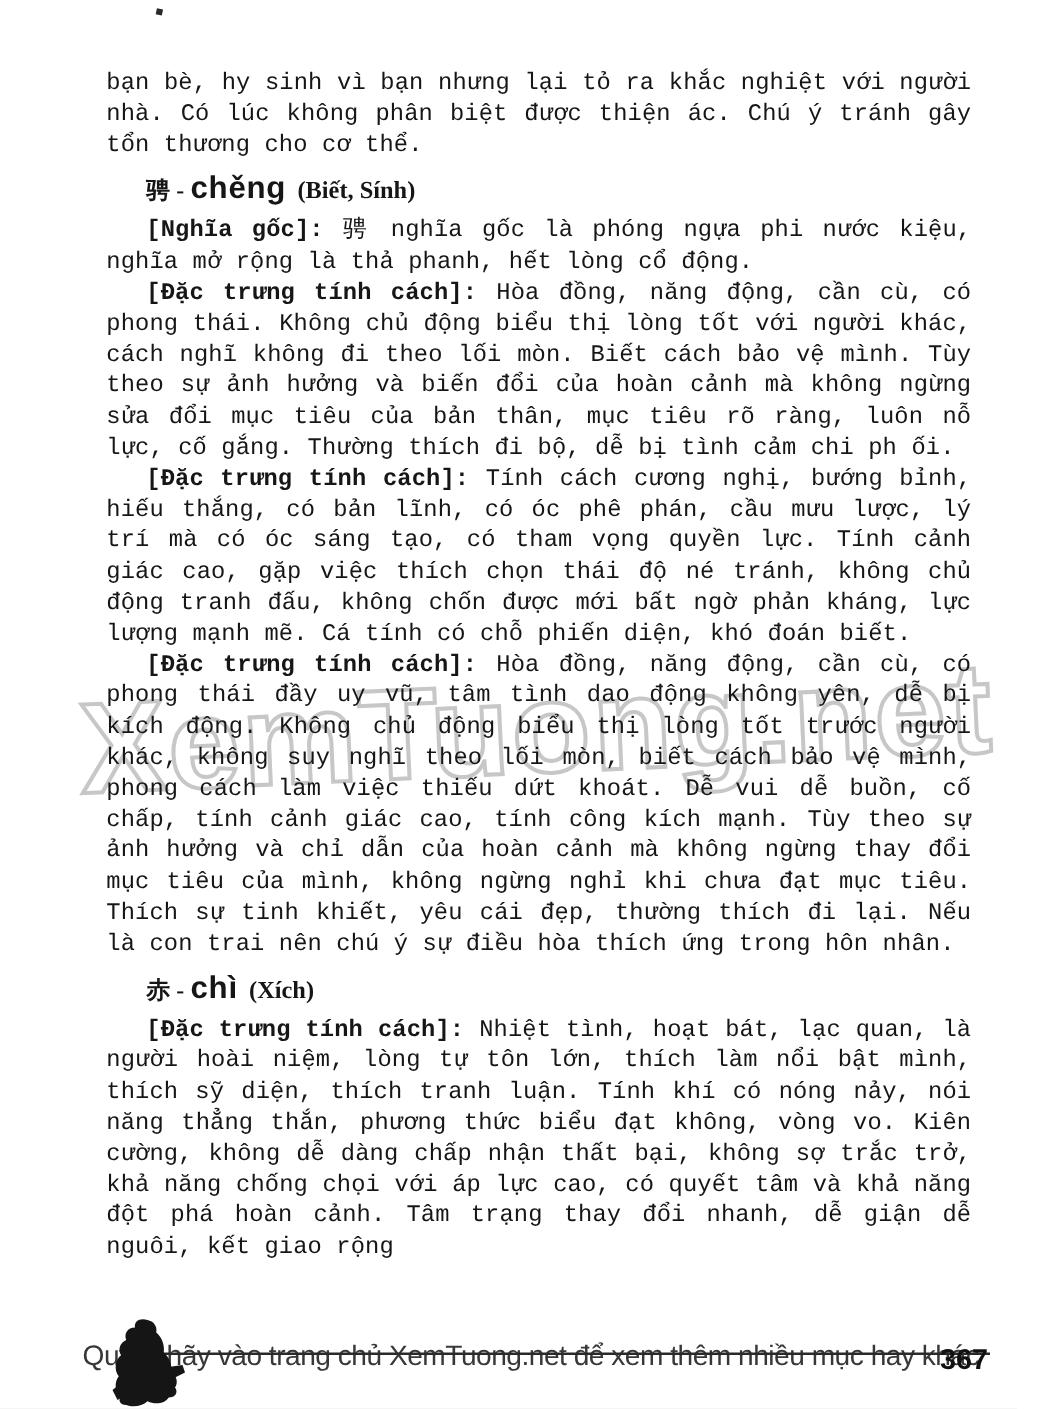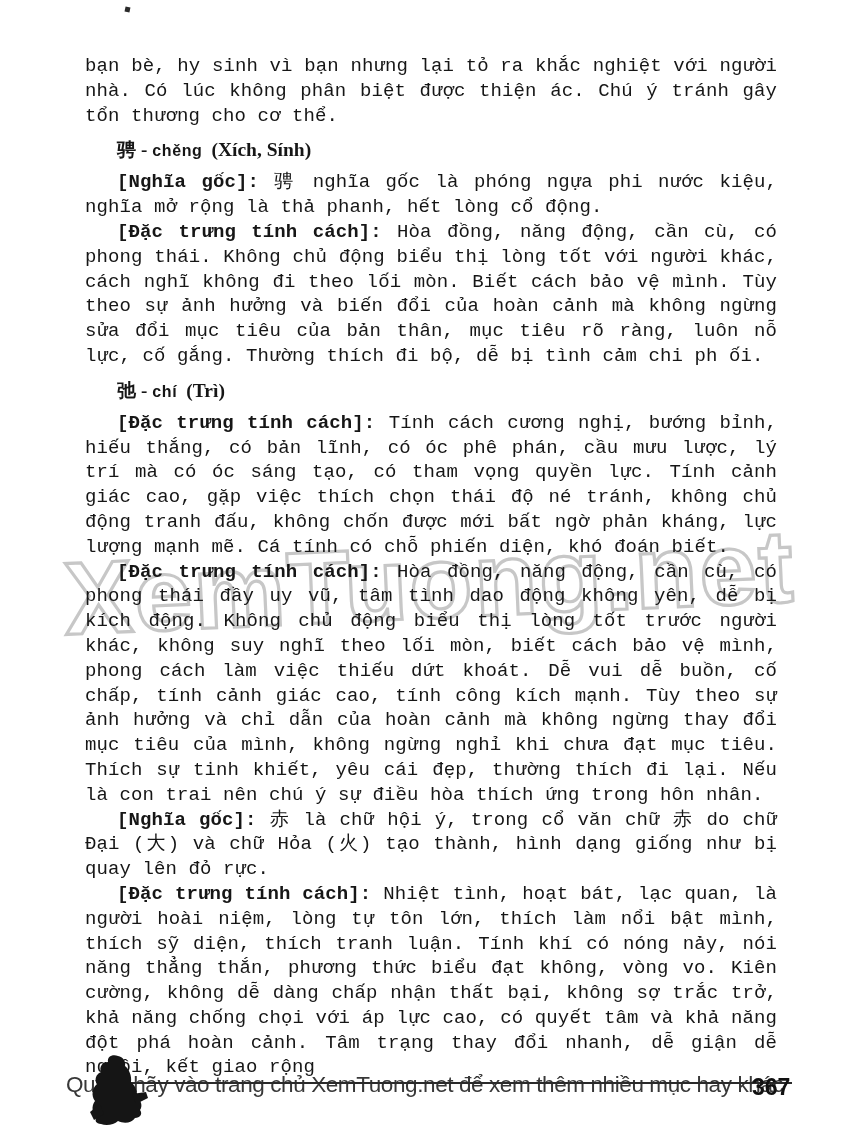--- a/index.html
+++ b/index.html
@@ -36,21 +36,21 @@
     margin:9px 0 6px;
     text-indent:32px;
     font-weight:bold;
     font-size:19px;
     line-height:26px;
   }
   .hz { font-size:19px; }
   .sep { margin:0 5px; font-weight:bold; }
   .py {
     font-family:"Liberation Sans", sans-serif;
-    font-size:16px;
+    font-size:25px;
     letter-spacing:0.6px;
   }
   .nm { margin-left:9px; font-size:19.5px; }
   .footer-rule {
     position:absolute; left:100px; top:1082px;
     width:692px; height:0;
     border-top:2.5px solid #2a2a2a;
     z-index:2;
   }
   .footer-text {
@@ -81,30 +81,29 @@
   <div class="speck"></div>
 
   <svg class="watermark" width="790" height="200" viewBox="0 0 790 200">
     <text x="395" y="130" text-anchor="middle" font-family="Liberation Sans, sans-serif" font-weight="bold" font-size="103" letter-spacing="2" fill="none" stroke="#c7c7c7" stroke-width="3.2" transform="rotate(-2.6 395 110)">XemTuong.net</text>
   </svg>
 
   <div class="content">
 
     <p class="para noindent">bạn bè, hy sinh vì bạn nhưng lại tỏ ra khắc nghiệt với người nhà. Có lúc không phân biệt được thiện ác. Chú ý tránh gây tổn thương cho cơ thể.</p>
 
-    <p class="heading"><span class="hz">骋</span><span class="sep">-</span><span class="py">chěng</span><span class="nm">(Xích, Sính)</span></p>
+    <p class="heading"><span class="hz">骋</span><span class="sep">-</span><span class="py">chěng</span><span class="nm">(Biết, Sính)</span></p>
     <p class="para"><span class="plabel">[Nghĩa gốc]:</span> <span>骋 nghĩa gốc là phóng ngựa phi nước kiệu, nghĩa mở rộng là thả phanh, hết lòng cổ động.</span></p>
     <p class="para"><span class="plabel">[Đặc trưng tính cách]:</span> <span>Hòa đồng, năng động, cần cù, có phong thái. Không chủ động biểu thị lòng tốt với người khác, cách nghĩ không đi theo lối mòn. Biết cách bảo vệ mình. Tùy theo sự ảnh hưởng và biến đổi của hoàn cảnh mà không ngừng sửa đổi mục tiêu của bản thân, mục tiêu rõ ràng, luôn nỗ lực, cố gắng. Thường thích đi bộ, dễ bị tình cảm chi ph ối.</span></p>
 
-    <p class="heading"><span class="hz">弛</span><span class="sep">-</span><span class="py">chí</span><span class="nm">(Trì)</span></p>
     <p class="para"><span class="plabel">[Đặc trưng tính cách]:</span> <span>Tính cách cương nghị, bướng bỉnh, hiếu thắng, có bản lĩnh, có óc phê phán, cầu mưu lược, lý trí mà có óc sáng tạo, có tham vọng quyền lực. Tính cảnh giác cao, gặp việc thích chọn thái độ né tránh, không chủ động tranh đấu, không chốn được mới bất ngờ phản kháng, lực lượng mạnh mẽ. Cá tính có chỗ phiến diện, khó đoán biết.</span></p>
 
     <p class="para"><span class="plabel">[Đặc trưng tính cách]:</span> <span>Hòa đồng, năng động, cần cù, có phong thái đầy uy vũ, tâm tình dao động không yên, dễ bị kích động. Không chủ động biểu thị lòng tốt trước người khác, không suy nghĩ theo lối mòn, biết cách bảo vệ mình, phong cách làm việc thiếu dứt khoát. Dễ vui dễ buồn, cố chấp, tính cảnh giác cao, tính công kích mạnh. Tùy theo sự ảnh hưởng và chỉ dẫn của hoàn cảnh mà không ngừng thay đổi mục tiêu của mình, không ngừng nghỉ khi chưa đạt mục tiêu. Thích sự tinh khiết, yêu cái đẹp, thường thích đi lại. Nếu là con trai nên chú ý sự điều hòa thích ứng trong hôn nhân.</span></p>
 
-    <p class="para"><span class="plabel">[Nghĩa gốc]:</span> <span>赤 là chữ hội ý, trong cổ văn chữ 赤 do chữ Đại (大) và chữ Hỏa (火) tạo thành, hình dạng giống như bị quay lên đỏ rực.</span></p>
+    <p class="heading"><span class="hz">赤</span><span class="sep">-</span><span class="py">chì</span><span class="nm">(Xích)</span></p>
     <p class="para"><span class="plabel">[Đặc trưng tính cách]:</span> <span>Nhiệt tình, hoạt bát, lạc quan, là người hoài niệm, lòng tự tôn lớn, thích làm nổi bật mình, thích sỹ diện, thích tranh luận. Tính khí có nóng nảy, nói năng thẳng thắn, phương thức biểu đạt không, vòng vo. Kiên cường, không dễ dàng chấp nhận thất bại, không sợ trắc trở, khả năng chống chọi với áp lực cao, có quyết tâm và khả năng đột phá hoàn cảnh. Tâm trạng thay đổi nhanh, dễ giận dễ nguôi, kết giao rộng</span></p>
 
   </div>
 
   <div class="footer-text">Quý vị hãy vào trang chủ XemTuong.net để xem thêm nhiều mục hay khác</div>
   <div class="footer-rule"></div>
   <div class="page-number">367</div>
 
   <svg class="blot" width="66" height="72" viewBox="0 0 66 72">
     <path fill="#151515" d="M30,2 C24,0 19,3 20,8 C14,8 11,13 13,18 C8,20 6,26 9,30 C4,34 3,42 7,47 C3,52 4,60 9,63 C6,66 8,70 13,70 C18,72 26,71 30,67 C36,70 44,69 47,64 C52,64 55,60 52,56 C55,52 53,46 49,44 C50,38 47,31 43,28 C44,22 41,15 37,12 C38,7 35,3 30,2 Z"></path>

